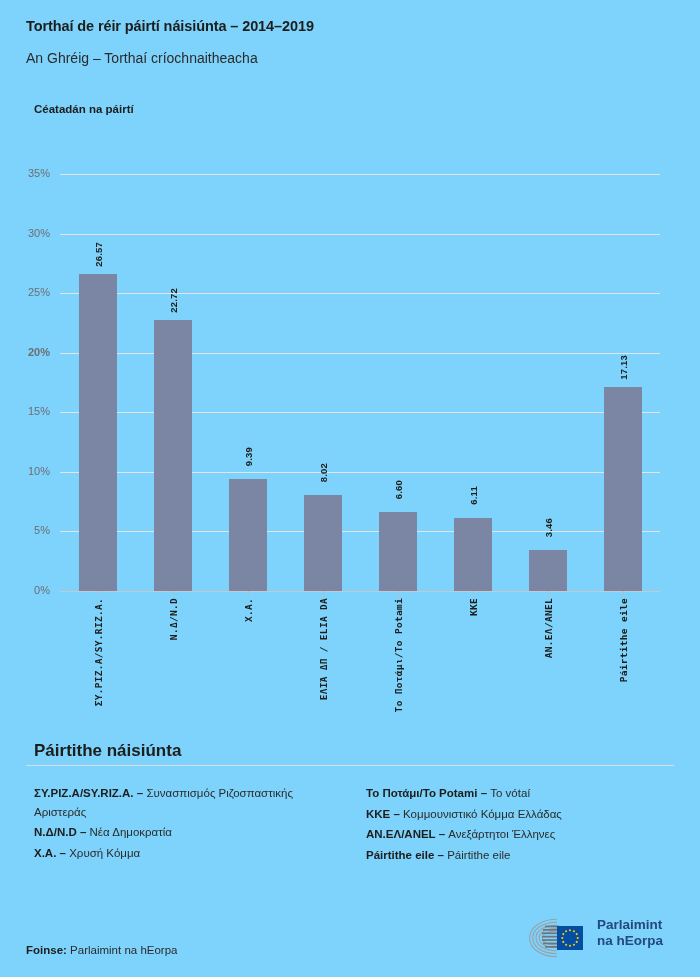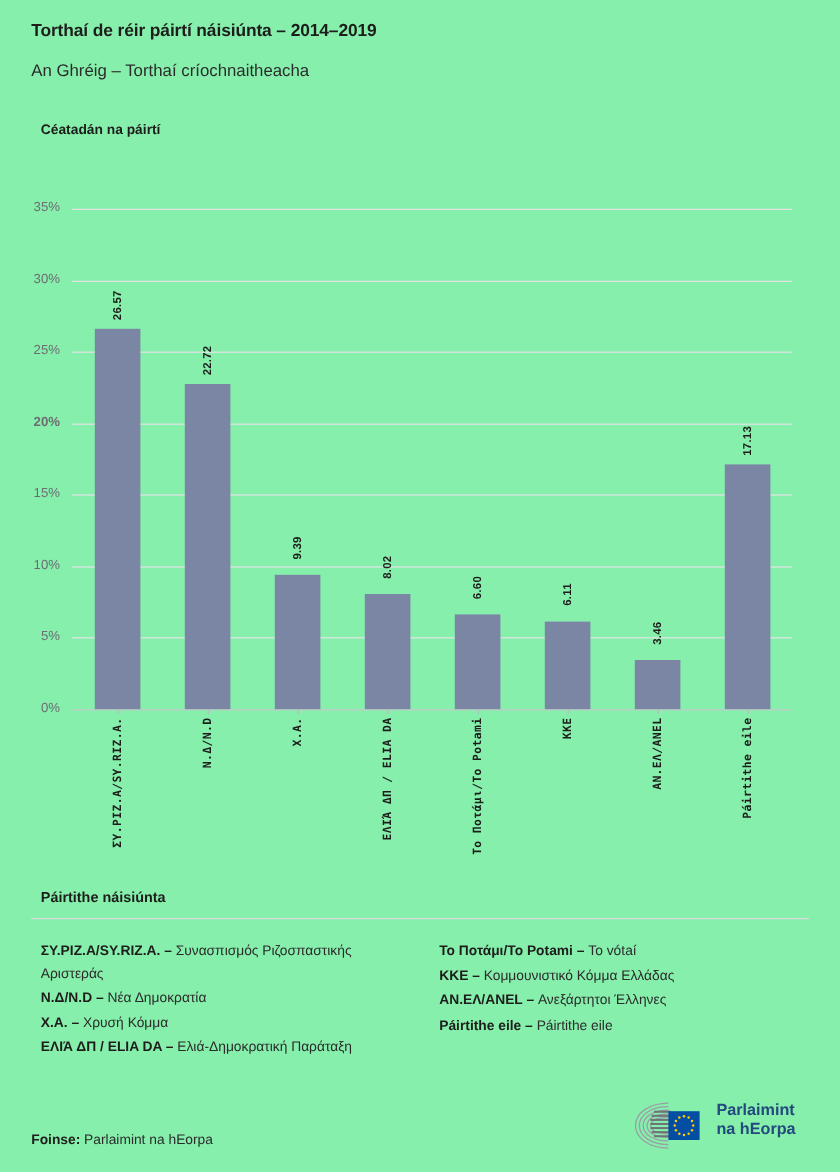--- a/index.html
+++ b/index.html
@@ -7,21 +7,21 @@
     margin: 0; padding: 0;
     width: 700px; height: 977px;
     background: #ffffff;
     font-family: "Liberation Sans", sans-serif;
     color: #1d1d1b;
     overflow: hidden;
   }
   #page {
     position: relative;
     width: 700px; height: 977px;
-    background: #86efac;
+    background: #7dd3fc;
   }
 
   
   .title {
     position: absolute; left: 26px; top: 18px;
     font-size: 14.5px; font-weight: bold; letter-spacing: -0.1px;
     color: #1d1d1b; white-space: nowrap;
   }
   .subtitle {
     position: absolute; left: 26px; top: 50px;
@@ -78,21 +78,21 @@
     font-size: 9.5px; font-weight: bold; color: #1d1d1b;
     writing-mode: vertical-rl;
     transform: rotate(180deg);
     white-space: nowrap;
     letter-spacing: 0.3px;
   }
 
   
   .legend-title {
     position: absolute; left: 34px; top: 741px;
-    font-size: 12px; font-weight: bold; color: #1d1d1b;
+    font-size: 17px; font-weight: bold; color: #1d1d1b;
   }
   .legend-rule {
     position: absolute; left: 26px; top: 765px;
     width: 648px; height: 1px; background: #dcdcdf;
   }
   .legend-cols {
     position: absolute; left: 34px; top: 784px;
     width: 640px;
     display: flex;
     gap: 24px;
@@ -182,21 +182,20 @@
       <div class="xlabel" style="left: 557.5px;">Páirtithe eile</div>
     </div>
 
   <div class="legend-title">Páirtithe náisiúnta</div>
   <div class="legend-rule"></div>
   <div class="legend-cols" id="legend-cols">
       <div class="legend-col">
         <div class="legend-item"><span class="abbr">ΣΥ.ΡΙΖ.Α/SY.RIZ.A.</span><span class="sep"> – </span><span class="name">Συνασπισμός Ριζοσπαστικής Αριστεράς</span></div>
         <div class="legend-item"><span class="abbr">Ν.Δ/N.D</span><span class="sep"> – </span><span class="name">Νέα Δημοκρατία</span></div>
         <div class="legend-item"><span class="abbr">Χ.Α.</span><span class="sep"> – </span><span class="name">Χρυσή Κόμμα</span></div>
-        <div class="legend-item"><span class="abbr">ΕΛΙΆ ΔΠ / ELIA DA</span><span class="sep"> – </span><span class="name">Ελιά-Δημοκρατική Παράταξη</span></div>
       </div>
       <div class="legend-col">
         <div class="legend-item"><span class="abbr">Το Ποτάμι/To Potami</span><span class="sep"> – </span><span class="name">Το vótaí</span></div>
         <div class="legend-item"><span class="abbr">ΚΚΕ</span><span class="sep"> – </span><span class="name">Κομμουνιστικό Κόμμα Ελλάδας</span></div>
         <div class="legend-item"><span class="abbr">ΑΝ.ΕΛ/ANEL</span><span class="sep"> – </span><span class="name">Ανεξάρτητοι Έλληνες</span></div>
         <div class="legend-item"><span class="abbr">Páirtithe eile</span><span class="sep"> – </span><span class="name">Páirtithe eile</span></div>
       </div>
     </div>
 
   <div class="source">

